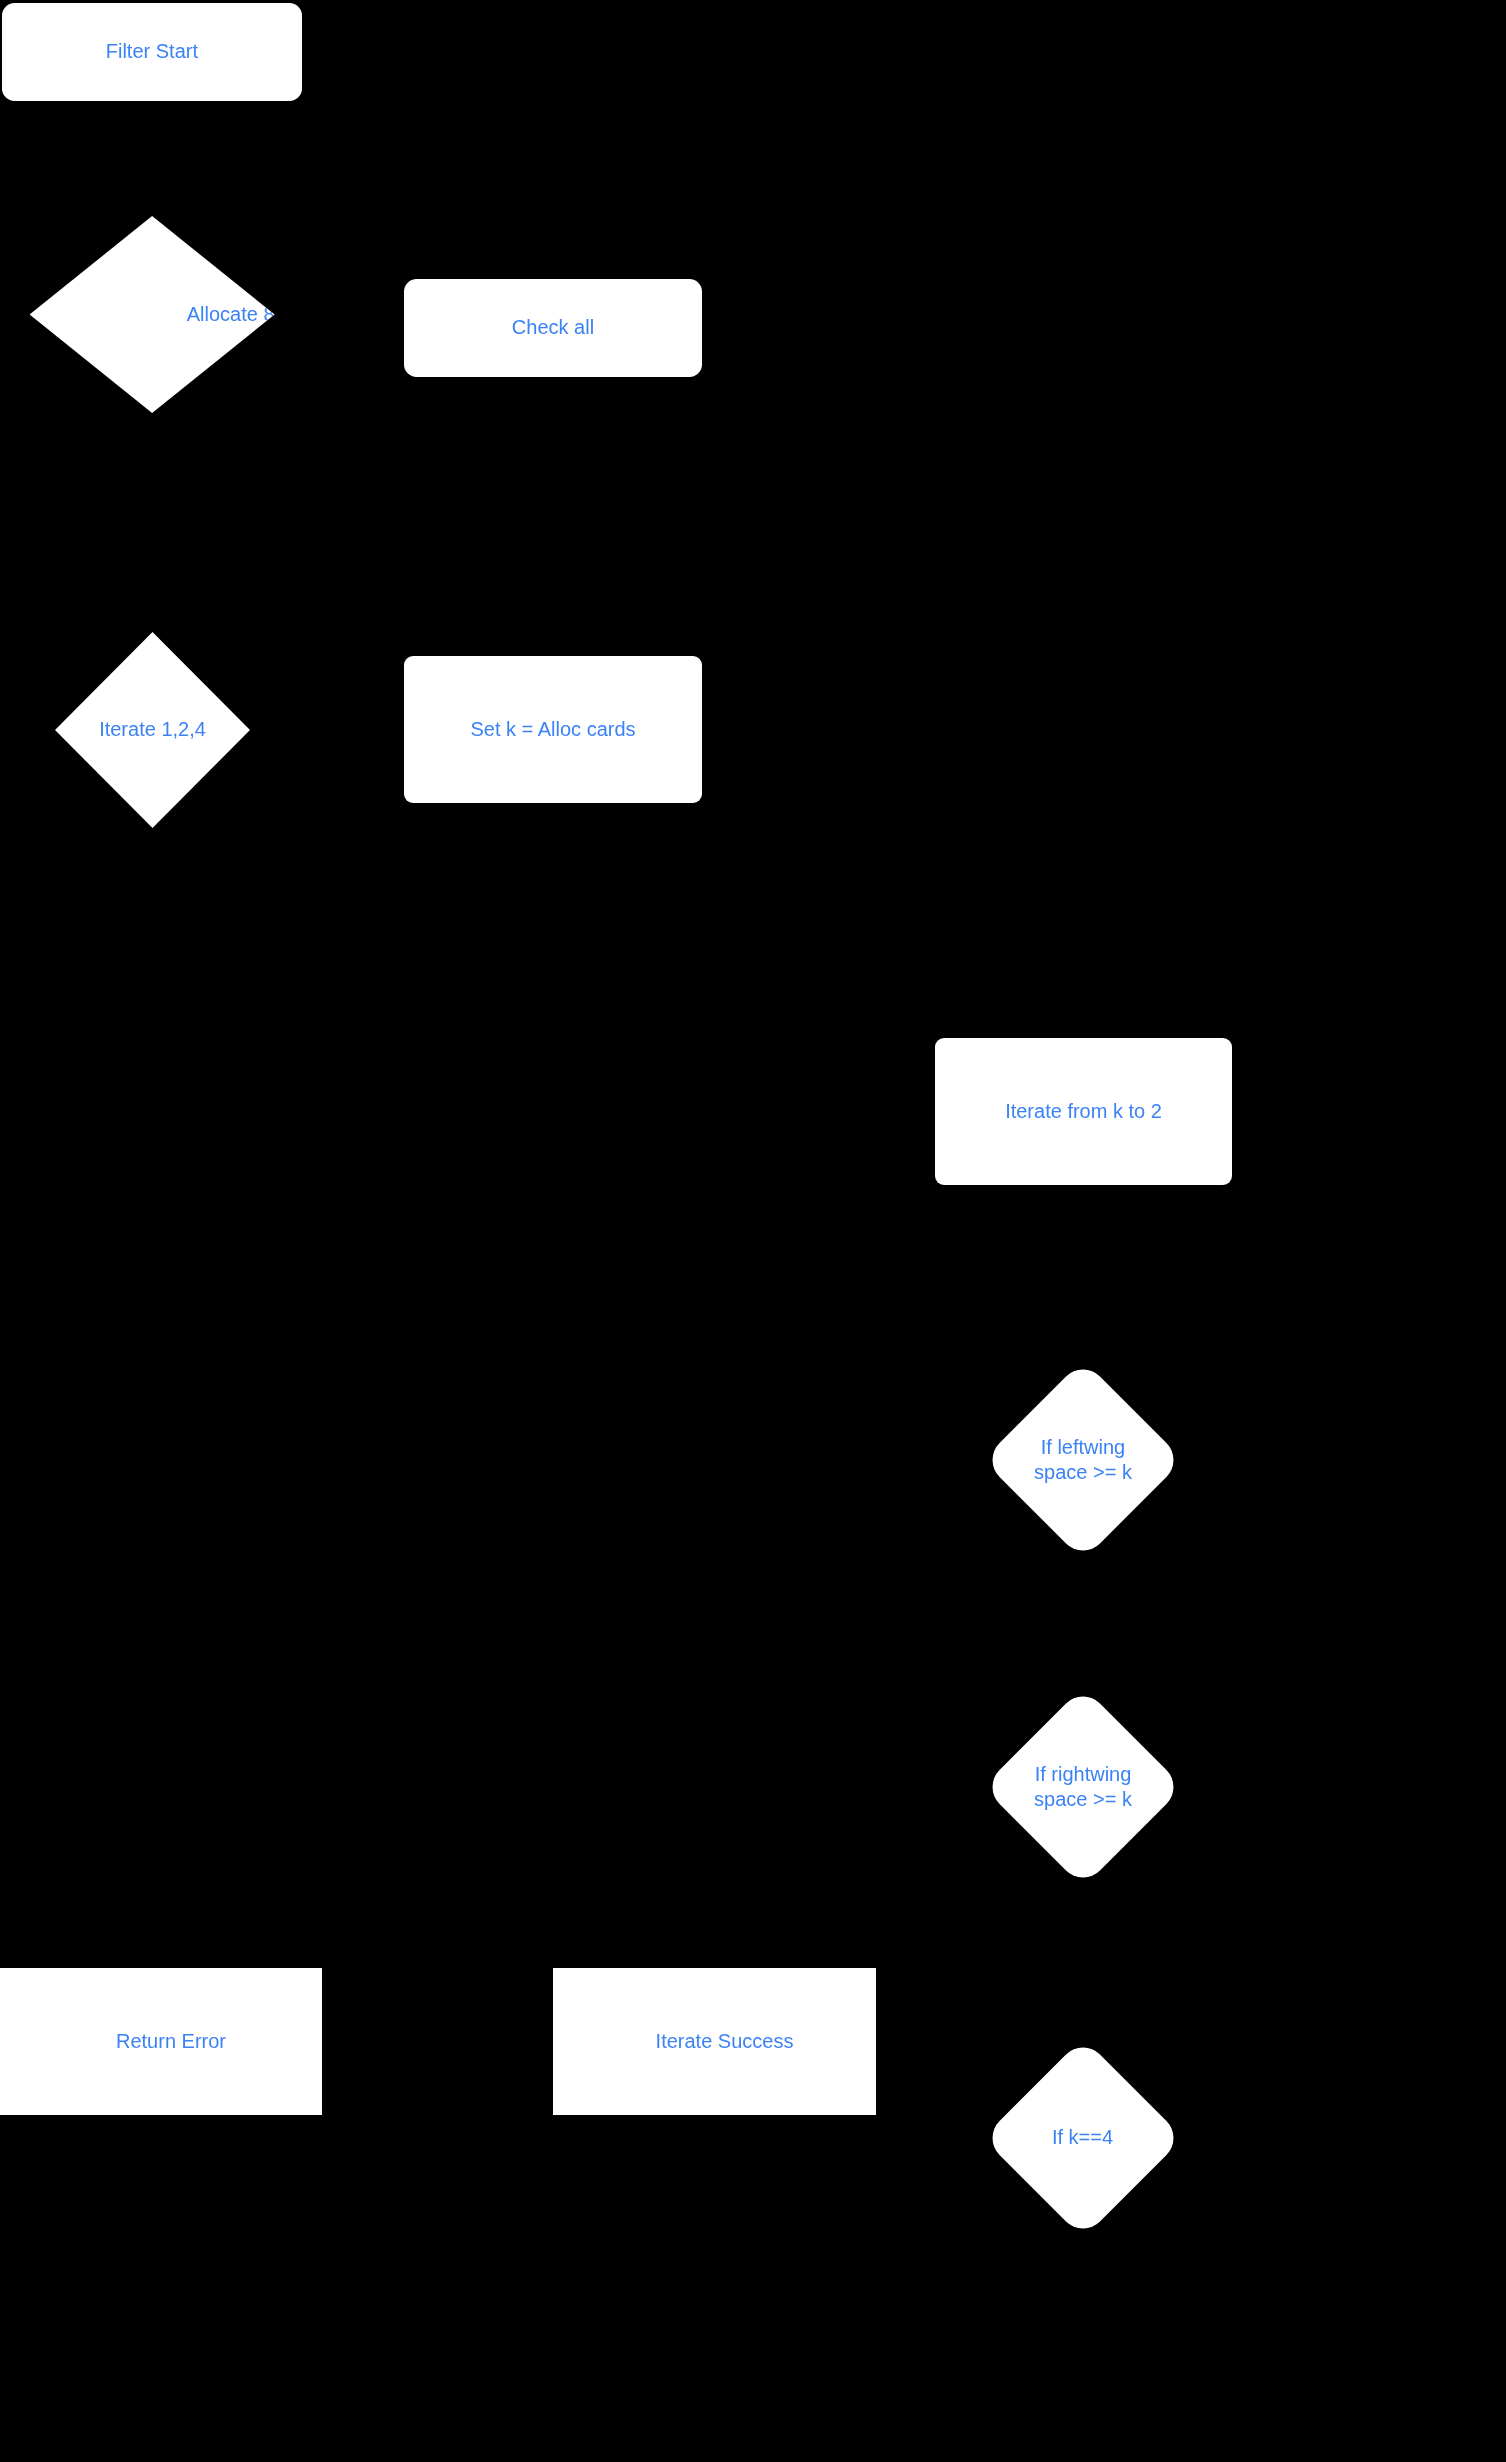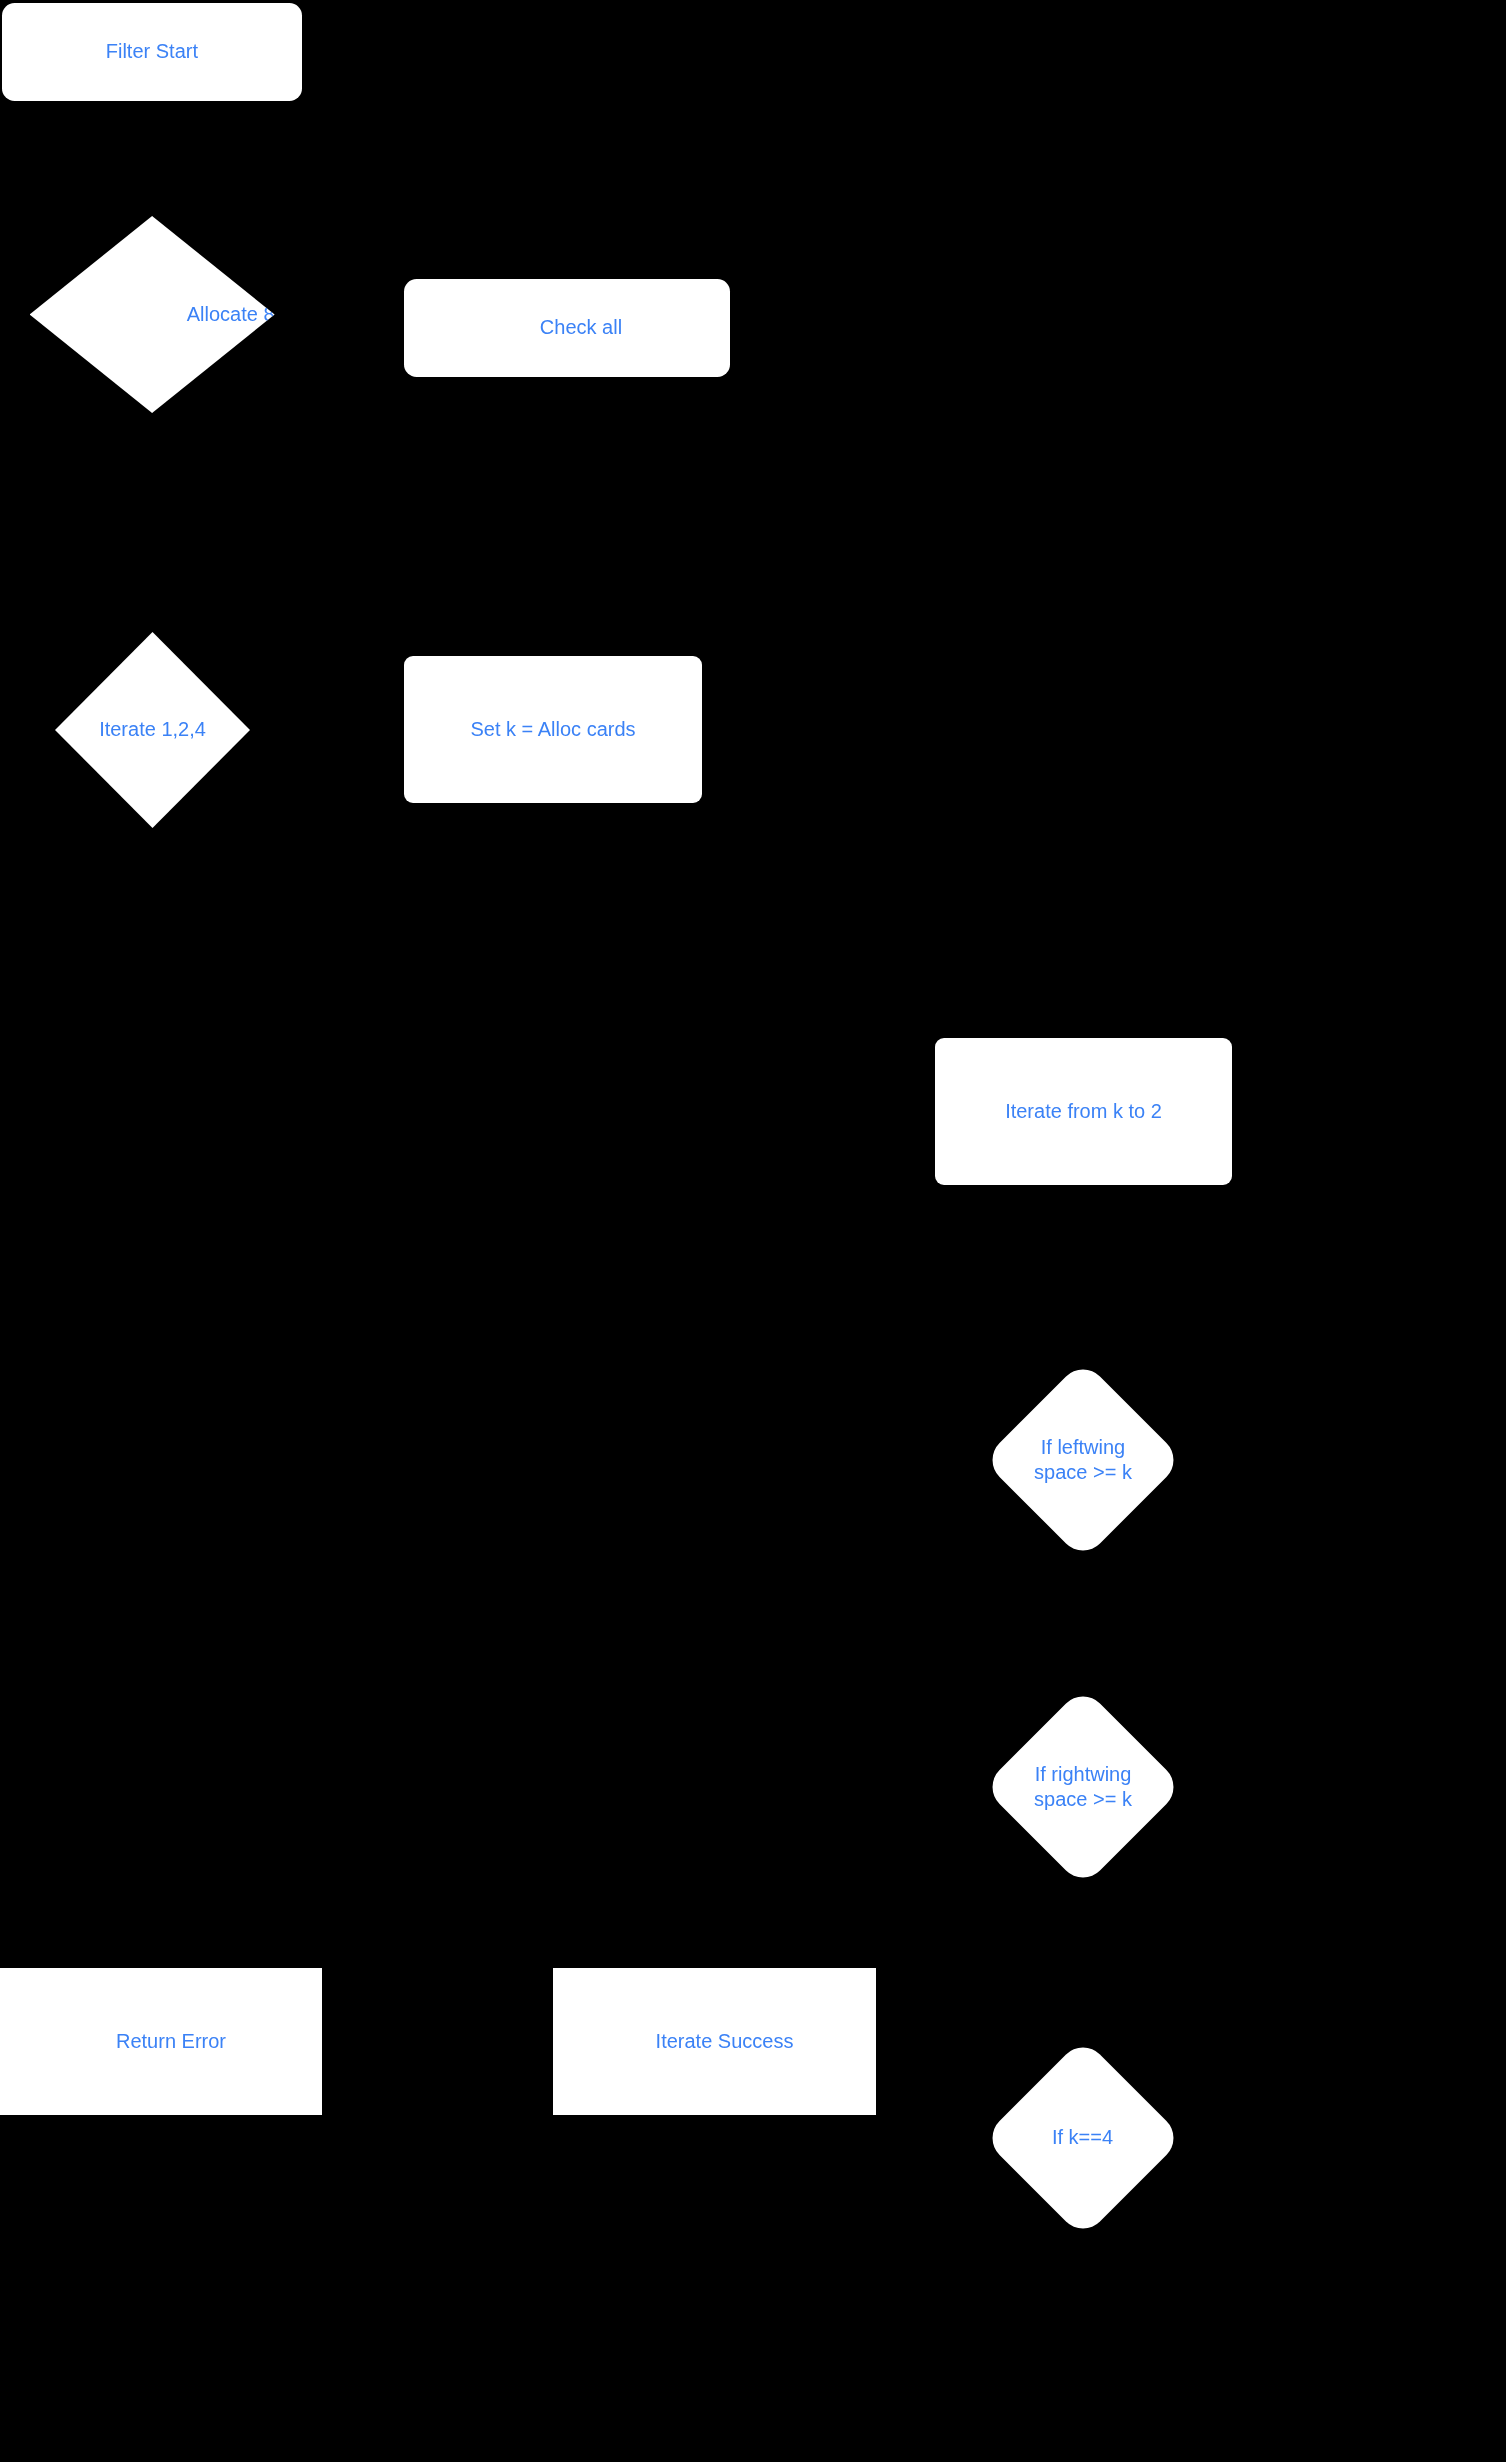--- a/index.html
+++ b/index.html
@@ -68,21 +68,21 @@
 <div class="canvas">
 
   <div class="node box r-small" style="left:1.9px; top:2.5px; width:300px; height:98px;">
     <span class="label">Filter Start</span>
   </div>
 
   <div class="node diamond" style="left:29.6px; top:216px; width:245px; height:197px;justify-content:flex-end;">
     <span class="label">Allocate 8</span>
   </div>
 
-  <div class="node box r-small" style="left:404px; top:279px; width:298px; height:98px;padding-left:28px;">
+  <div class="node box r-small" style="left:404px; top:279px; width:298px; height:98px;">
     <span class="label">Check all</span>
   </div>
 
   <div class="node diamond" style="left:55px; top:632px; width:195px; height:196px;">
     <span class="label">Iterate 1,2,4</span>
   </div>
 
   <div class="node box r-big" style="left:404px; top:656px; width:298px; height:147px;">
     <span class="label">Set k = Alloc cards</span>
   </div>

